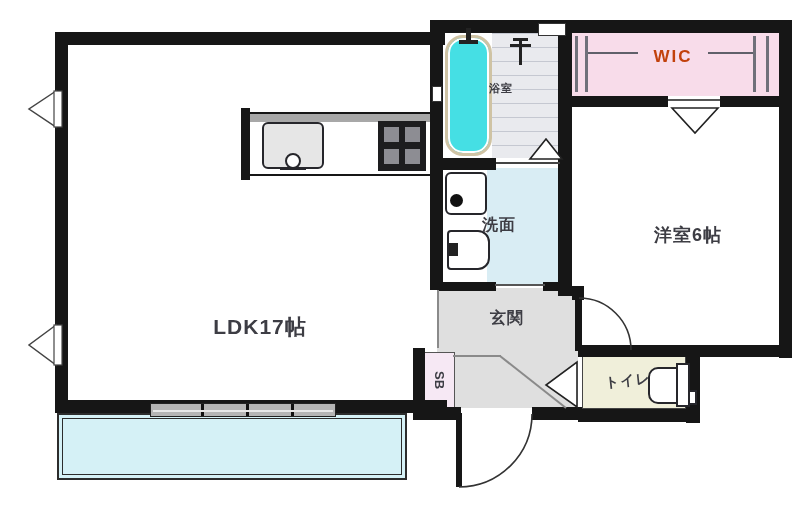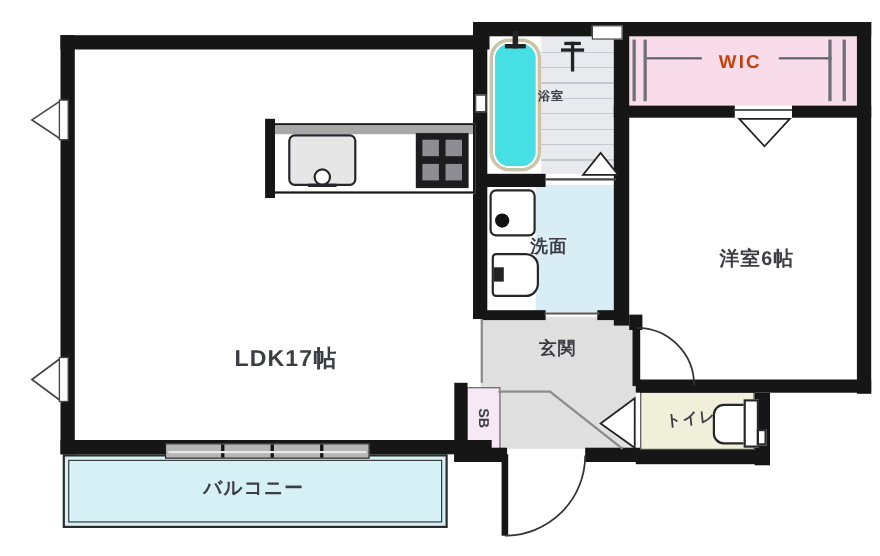--- a/index.html
+++ b/index.html
@@ -143,15 +143,14 @@
   </svg>
 
   <div class="label" style="left:185px;top:278px;width:150px;font-size:21px;margin-top:37px;">LDK17帖</div>
   <div class="label" style="left:468px;top:82px;width:66px;font-size:11px;">浴室</div>
   <div class="label" style="left:638px;top:48px;width:70px;font-size:17px;color:#c2410c;letter-spacing:2px;background:#f8dcea;">WIC</div>
   <div class="label" style="left:628px;top:226px;width:120px;font-size:18px;">洋室6帖</div>
   <div class="label" style="left:467px;top:216px;width:64px;font-size:16px;">洗面</div>
   <div class="label" style="left:475px;top:309px;width:64px;font-size:16px;">玄関</div>
   <div class="label" style="left:597px;top:373px;width:62px;font-size:14px;transform:rotate(-6deg);">トイレ</div>
   <div class="label" style="left:425px;top:373px;width:28px;font-size:13px;transform:rotate(90deg);letter-spacing:0;">SB</div>
-  <div class="label" style="left:158px;top:435px;width:145px;font-size:17px;">バルコニー</div>
 
 </div>
 
 </body></html>

